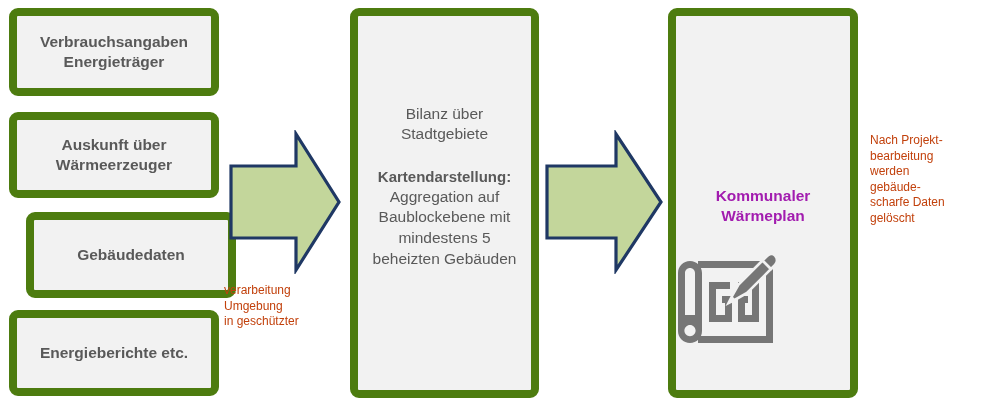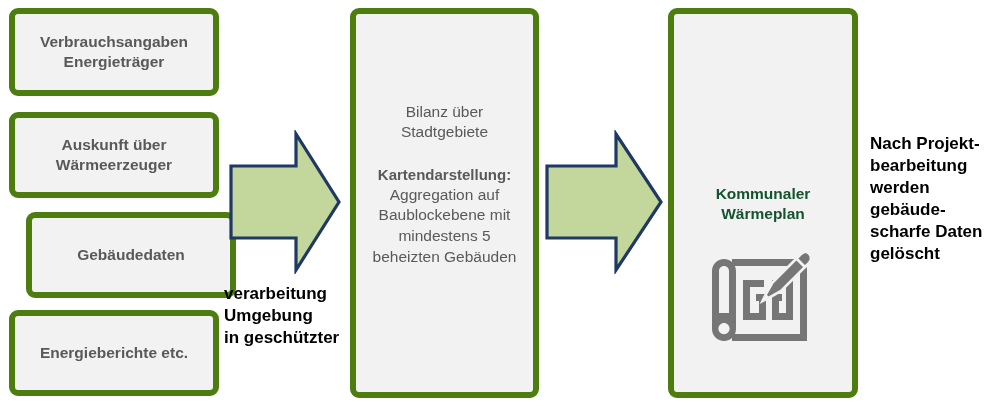--- a/index.html
+++ b/index.html
@@ -16,26 +16,25 @@
     width: 1000px;
     height: 407px;
     background: #ffffff;
     overflow: hidden;
   }
 
   
   .nodebox {
     position: absolute;
     background: #f2f2f2;
-    border: 6px solid #4d7c0f;
+    border: 8px solid #4d7c0f;
     border-radius: 9px;
     box-sizing: border-box;
     display: flex;
     flex-direction: column;
-    align-items: center;
     justify-content: center;
     text-align: center;
     color: #595959;
     font-weight: bold;
     line-height: 1.28;
   }
 
   .src-box {
     font-size: 15.5px;
     padding: 4px 10px;
@@ -84,43 +83,43 @@
   
   #box-kommunal {
     left: 668px; top: 8px; width: 190px; height: 390px;
     justify-content: flex-start;
     padding: 0;
   }
   .kommunal-title {
     margin-top: 170px;
     font-size: 15.5px;
     font-weight: bold;
-    color: #14532d;
+    color: #a21caf;
     line-height: 1.32;
   }
   .kommunal-title .line { display: block; white-space: nowrap; }
   .plan-icon {
     margin-top: 24px;
     width: 106px;
     height: 100px;
   }
 
   
   .arrow {
     position: absolute;
   }
   #arrow-1 { left: 228px; top: 130px; width: 114px; height: 144px; }
   #arrow-2 { left: 544px; top: 130px; width: 120px; height: 144px; }
 
   
   .note-red {
     position: absolute;
-    color: #000000;
-    font-size: 17px;
-    font-weight: bold;
+    color: #c2410c;
+    font-size: 12px;
+    font-weight: normal;
     line-height: 1.30;
   }
   .note-red .line { display: block; white-space: nowrap; }
   #note-dataprocessing { left: 224px; top: 283px; width: 126px; }
   #note-deletion       { left: 870px; top: 133px; width: 130px; }
 </style>
 </head>
 <body>
 
 <div id="canvas">

